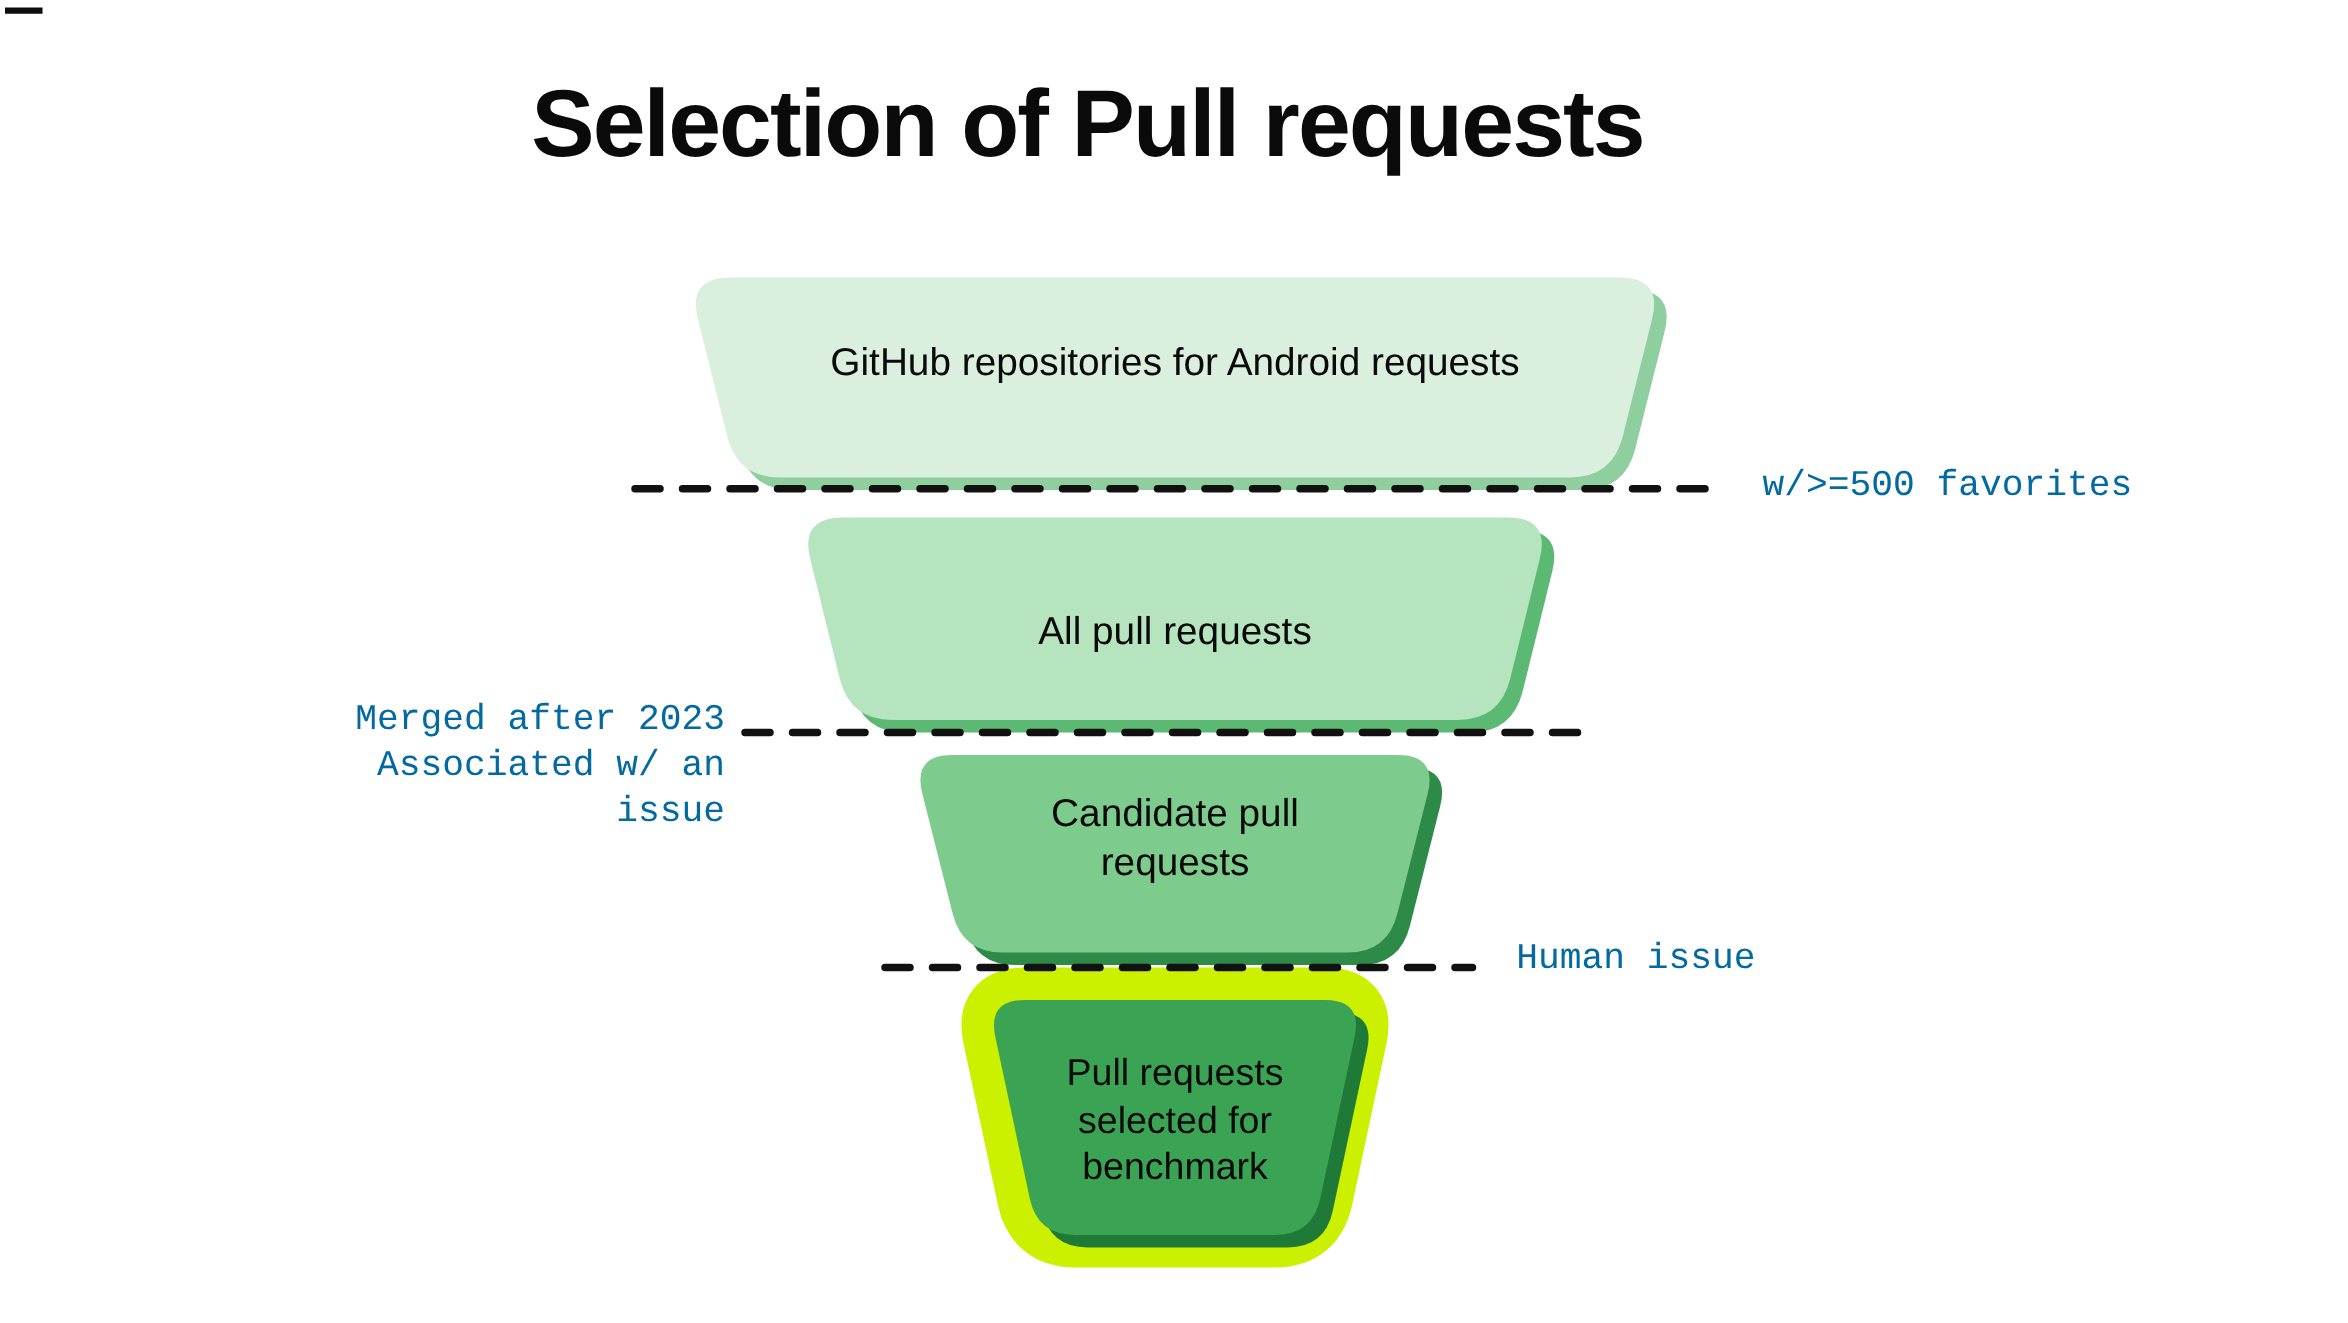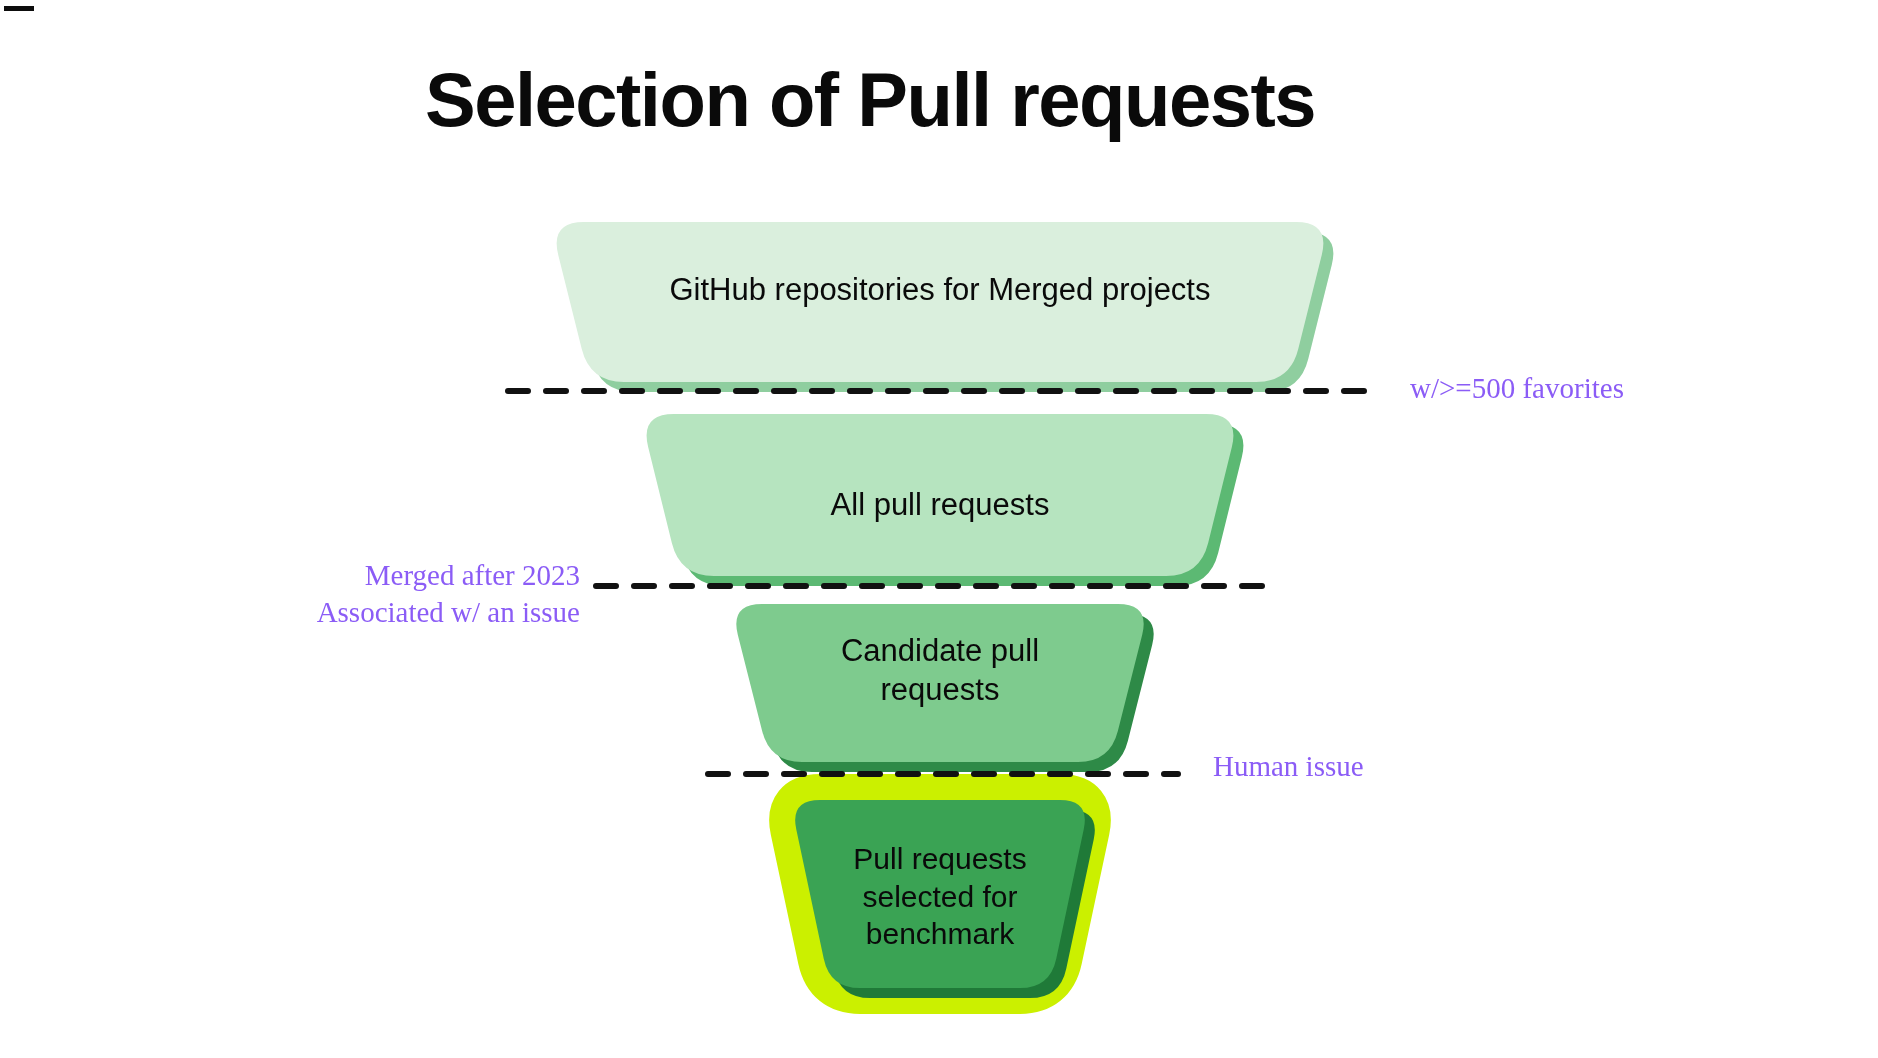--- a/index.html
+++ b/index.html
@@ -72,22 +72,22 @@
     pointer-events: none;
   }
   .stage-label.s0 { left: 520px; top: 271px; width: 840px; font-size: 31px; }
   .stage-label.s1 { left: 580px; top: 460px; width: 720px; font-size: 31px; margin-top: 26px; }
   .stage-label.s2 { left: 680px; top: 632px; width: 520px; font-size: 31px; }
   .stage-label.s3 { left: 790px; top: 840px; width: 300px; font-size: 30px; }
 
   
   .divider-label {
     position: absolute;
-    color: #8b5cf6;
-    font-family: Liberation Serif, serif;
+    color: #0369a1;
+    font-family: Liberation Mono, monospace;
     font-size: 29px;
     font-weight: 400;
     line-height: 1.28;
     white-space: pre-line;
     pointer-events: none;
   }
   .divider-label.right { text-align: left; }
   .divider-label.left  { text-align: right; }
 
   .divider-label.d0 { left: 1410px; top: 370px; width: 420px; }
@@ -115,21 +115,21 @@
         <path d="M 820 800 L 1060 800 Q 1090 800 1083.7567706660543 829.3431778695451 L 1056.2432293339457 958.6568221304549 Q 1050 988 1020 988 L 860 988 Q 830 988 823.7567706660542 958.6568221304549 L 796.2432293339458 829.3431778695451 Q 790 800 820 800 Z" fill="#1f7a38" transform="translate(10,10)"></path>
         <path d="M 820 800 L 1060 800 Q 1090 800 1083.7567706660543 829.3431778695451 L 1056.2432293339457 958.6568221304549 Q 1050 988 1020 988 L 860 988 Q 830 988 823.7567706660542 958.6568221304549 L 796.2432293339458 829.3431778695451 Q 790 800 820 800 Z" fill="#3aa354"></path>
       </g>
     <g id="funnel-dividers">
         <line x1="508" x2="1378" y1="391" y2="391" stroke="#111111" stroke-width="6" stroke-linecap="round" stroke-dasharray="20 18"></line>
         <line x1="596" x2="1268" y1="586" y2="586" stroke="#111111" stroke-width="6" stroke-linecap="round" stroke-dasharray="20 18"></line>
         <line x1="708" x2="1178" y1="774" y2="774" stroke="#111111" stroke-width="6" stroke-linecap="round" stroke-dasharray="20 18"></line>
       </g>
   </svg>
 
-  <div class="stage-label s0">GitHub repositories for Merged projects</div>
+  <div class="stage-label s0">GitHub repositories for Android requests</div>
   <div class="stage-label s1">All pull requests</div>
   <div class="stage-label s2">Candidate pull
 requests</div>
   <div class="stage-label s3">Pull requests
 selected for
 benchmark</div>
 
   <div class="divider-label right d0">w/&gt;=500 favorites</div>
   <div class="divider-label left  d1">Merged after 2023
 Associated w/ an issue</div>

